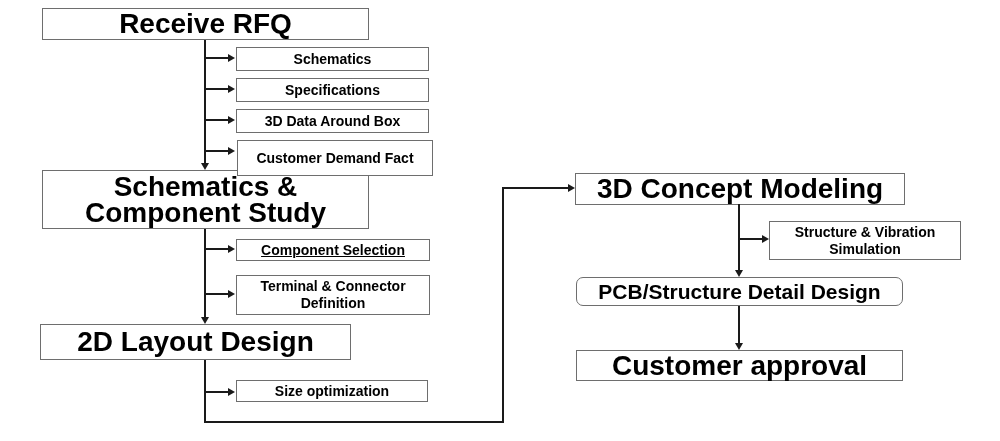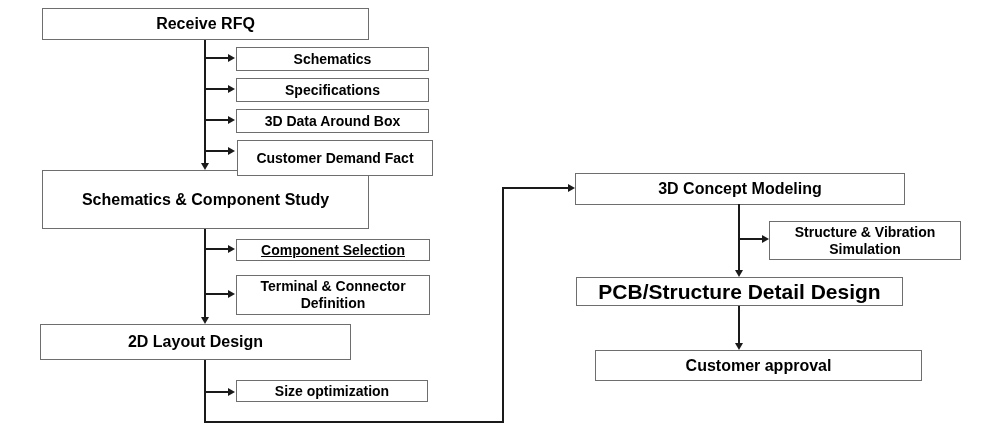--- a/index.html
+++ b/index.html
@@ -23,21 +23,21 @@
     position: absolute;
     background: #ffffff;
     border: 1.5px solid var(--box-border-color);
     display: flex;
     align-items: center;
     justify-content: center;
     text-align: center;
     font-weight: bold;
     color: var(--text-color);
   }
-  .box.main { font-size: 16px; line-height: 26px; letter-spacing: 0px; }
+  .box.main { font-size: 28px; line-height: 26px; letter-spacing: 0px; }
   .box.main.tight { font-size: 21px; white-space: nowrap; }
   .box.sub  { font-size: 14px; line-height: 17px; }
   .lv, .lh { position: absolute; background: var(--connector-color); }
   .lv { width: 2px; }
   .lh { height: 2px; }
   .arr-d {
     position: absolute; width: 0; height: 0;
     border-left: 4px solid transparent;
     border-right: 4px solid transparent;
     border-top: 7px solid var(--connector-color);
@@ -71,23 +71,23 @@
   <div class="box sub" style="left:236px; top:239px; width:194px; height:22px;text-decoration:underline;">Component Selection</div>
 
   <div class="box sub" style="left:236px; top:275px; width:194px; height:40px; padding:16px 18px;">Terminal &amp; Connector Definition</div>
 
   <div class="box sub" style="left:236px; top:380px; width:192px; height:22px;">Size optimization</div>
 
   <div class="box main" style="left:575px; top:173px; width:330px; height:32px;">3D Concept Modeling</div>
 
   <div class="box sub" style="left:769px; top:221px; width:192px; height:39px; padding:0 14px;">Structure &amp; Vibration Simulation</div>
 
-  <div class="box main tight" style="left:576px; top:277px; width:327px; height:29px;">PCB/Structure Detail Design</div>
+  <div class="box main tight" style="left:576px; top:277px; width:327px; height:29px;border-radius:7px;">PCB/Structure Detail Design</div>
 
-  <div class="box main" style="left:576px; top:350px; width:327px; height:31px;margin-left:19px;">Customer approval</div>
+  <div class="box main" style="left:576px; top:350px; width:327px; height:31px;">Customer approval</div>
 
   <div class="lv" style="left:204px; top:40px; height:124px;"></div>
   <div class="arr-d" style="left:201px; top:163px;"></div>
 
   <div class="lh" style="left:205px; top:57px; width:24px;"></div>
   <div class="arr-r" style="left:228px; top:54px;"></div>
 
   <div class="lh" style="left:205px; top:88px; width:24px;"></div>
   <div class="arr-r" style="left:228px; top:85px;"></div>
 

